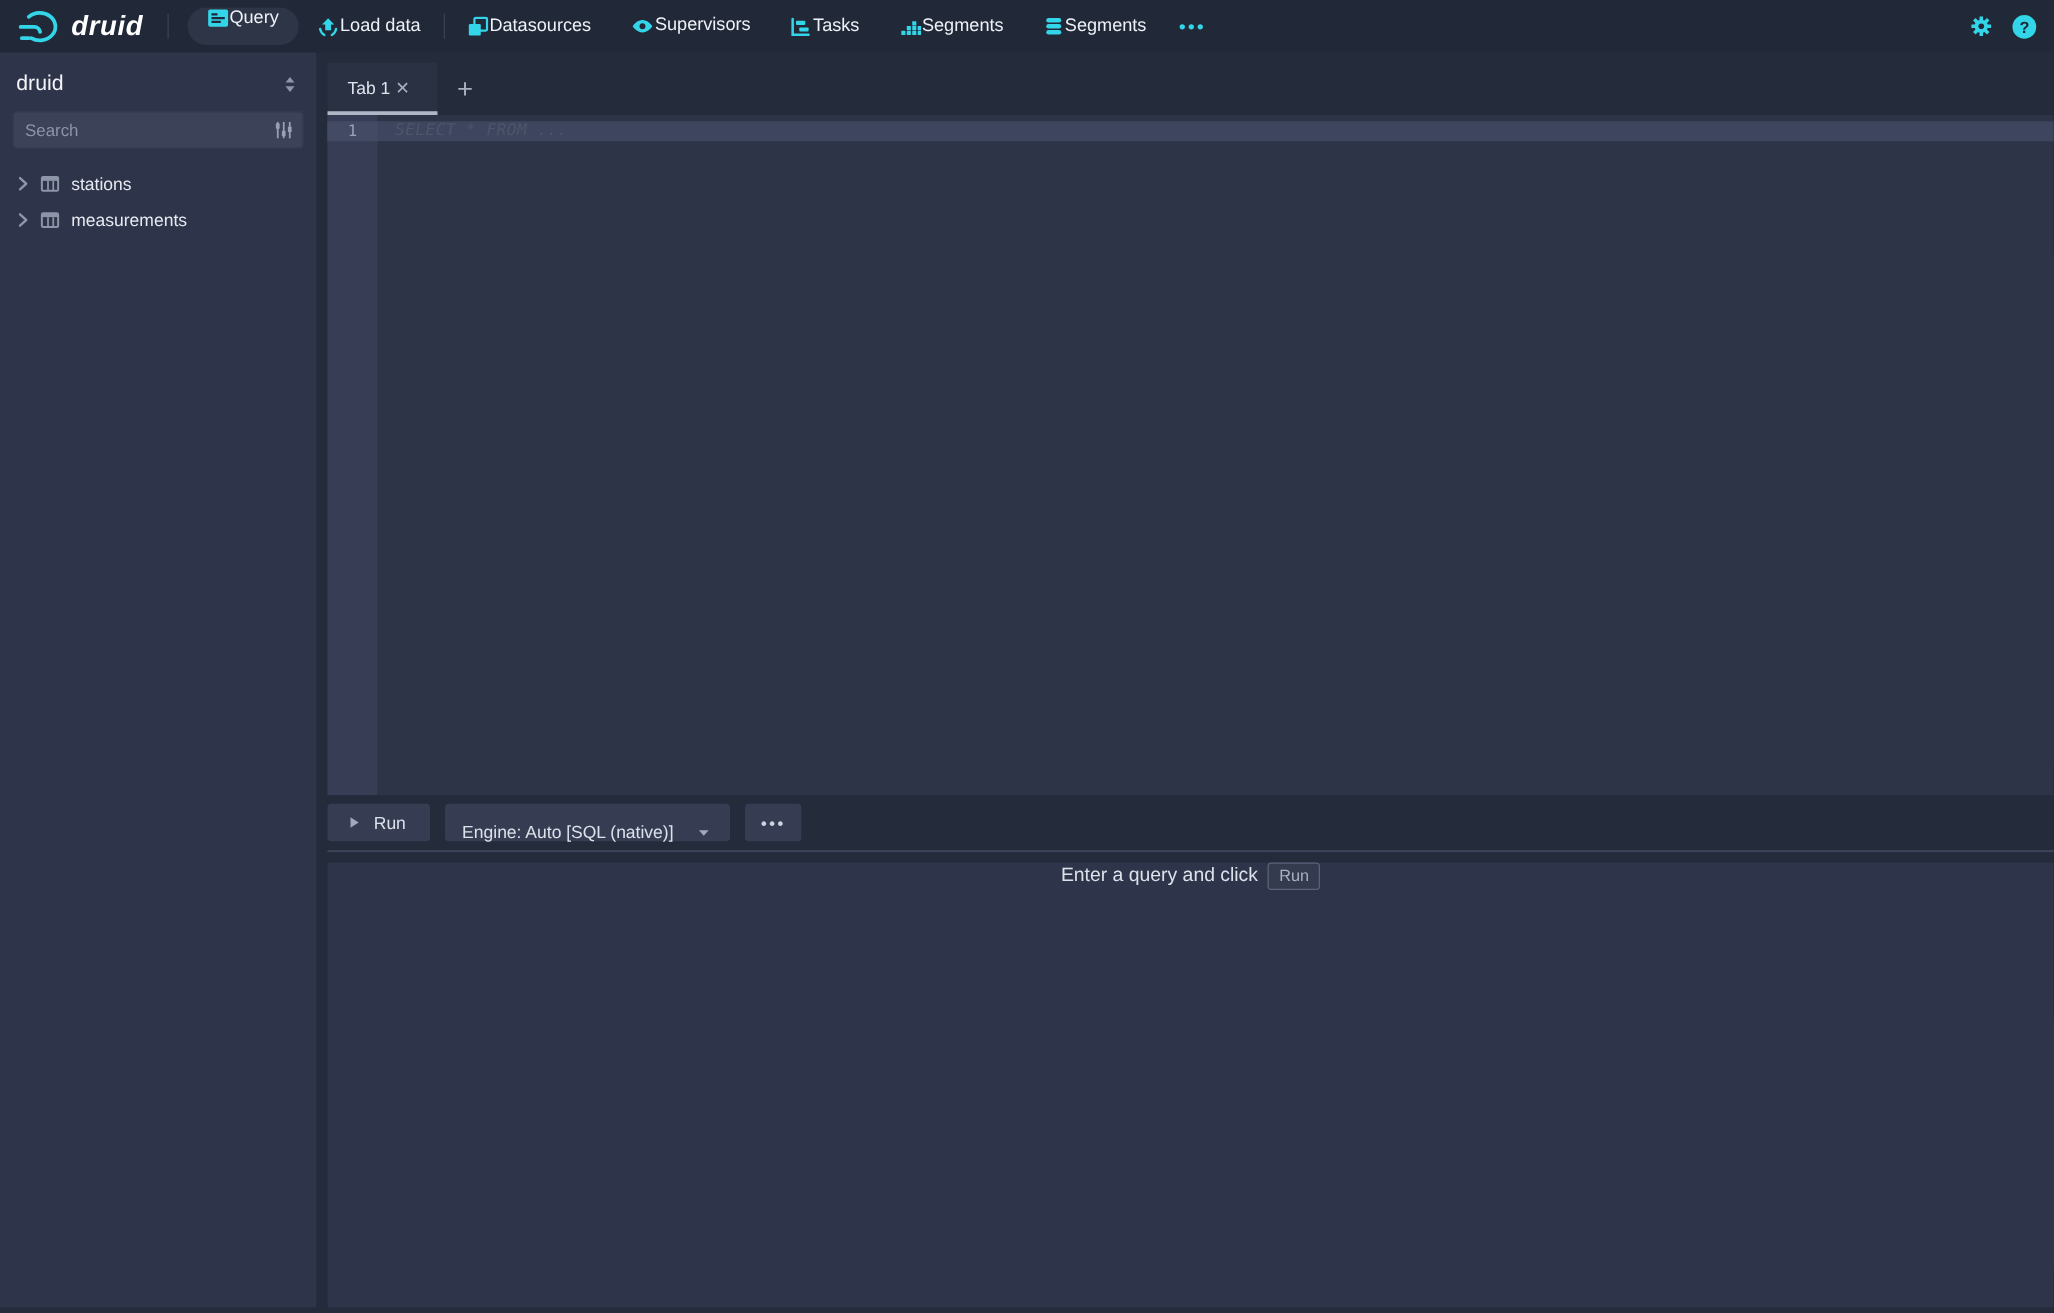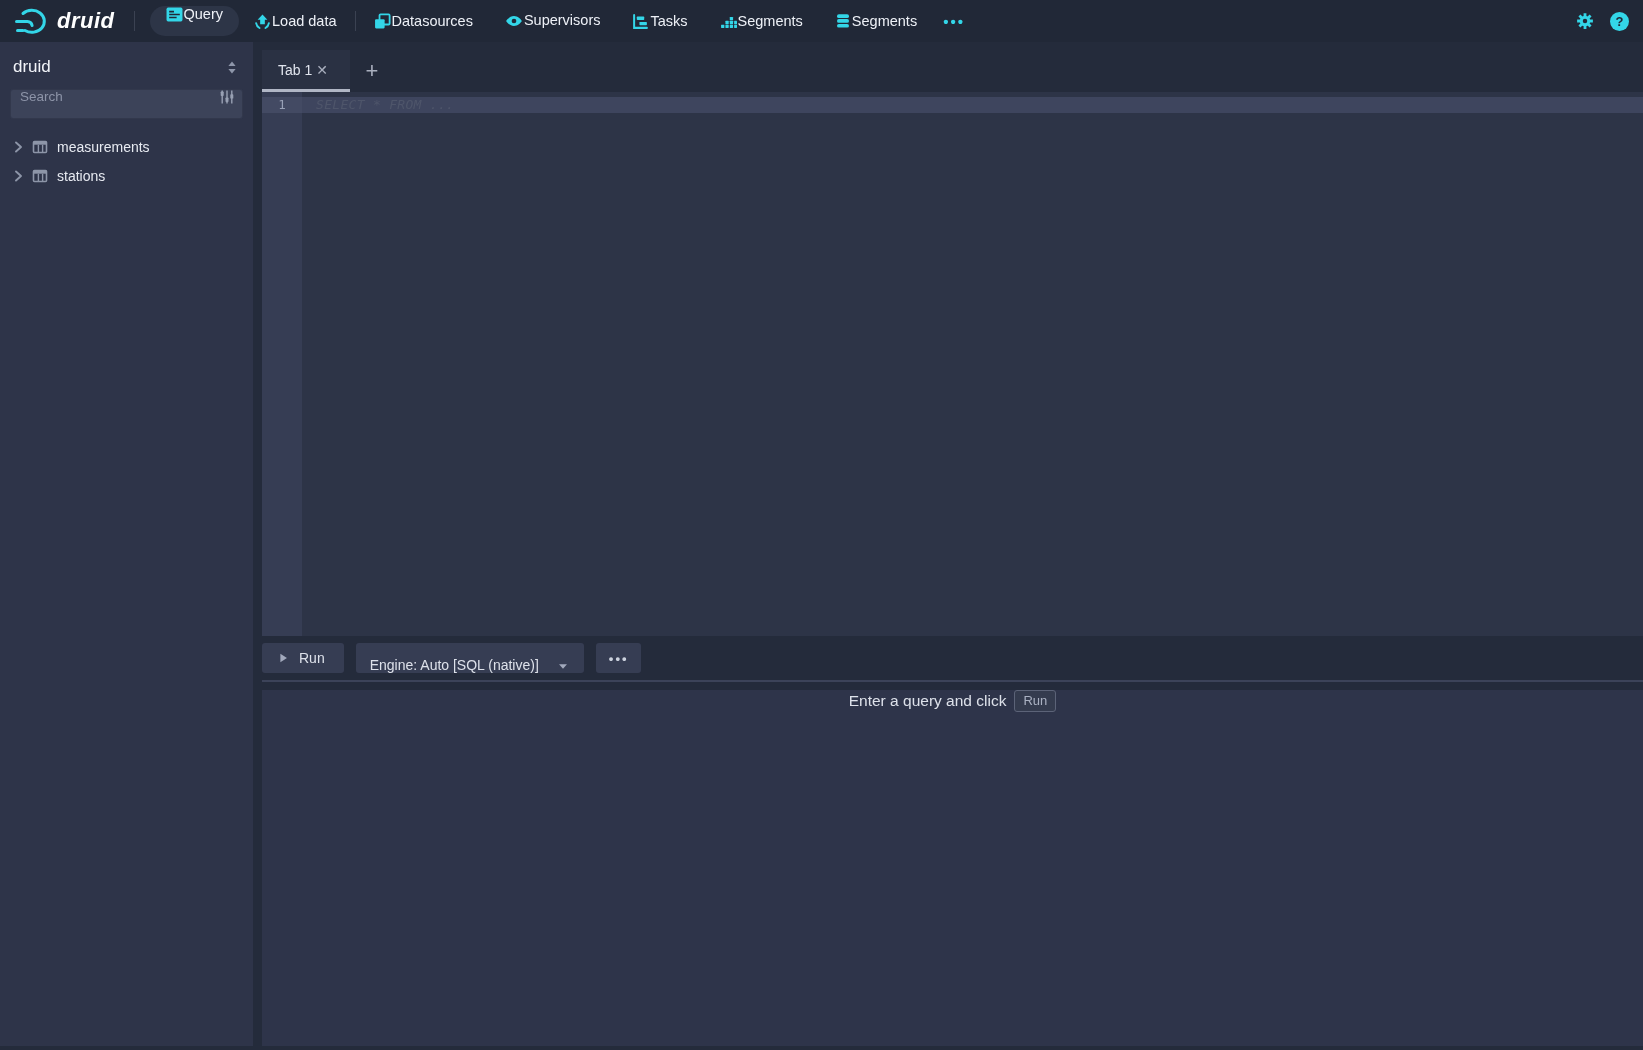--- a/index.html
+++ b/index.html
@@ -72,21 +72,21 @@
     background:var(--sidebar-bg);
   }
   .sidebar-header {
     display:flex; align-items:center; justify-content:space-between;
     padding:15px 12px 12px 13px;
   }
   .sidebar-title { font-size:17px; color:#f2f4f9; font-weight:400; }
   .caret-btn { color:#8e96aa; cursor:pointer; display:flex; padding:2px; }
   .search-box {
     margin:0 10px; height:30px; background:var(--search-bg);
-    border-radius:3px; display:flex; align-items:flex-start;
+    border-radius:3px; display:flex; align-items:center;
     box-shadow: inset 0 0 0 1px rgba(20,25,40,.25);
   }
   .search-box input {
     flex:1; background:transparent; border:none; outline:none;
     font-family:"Liberation Sans", sans-serif;
     font-size:13.5px; color:#e4e8f0; padding:0 10px;
   }
   .search-box input::placeholder { color:#8d94a8; }
   .search-filter { color:#98a0b3; cursor:pointer; display:flex; padding:0 8px 0 4px; }
   .tree { margin-top:13px; }
@@ -309,37 +309,37 @@
           <path d="M6 3.5 L11 8 L6 12.5"></path>
         </svg>
       </span>
       <span class="tree-table-ico">
         <svg width="16" height="16" viewBox="0 0 16 16">
           <rect x="1.5" y="2.5" width="13" height="11" rx="1" fill="none" stroke="currentColor" stroke-width="1.6"></rect>
           <rect x="1.5" y="2.5" width="13" height="3.2" fill="currentColor"></rect>
           <path d="M6.4 5.7 v7.8 M10.6 5.7 v7.8" stroke="currentColor" stroke-width="1.4"></path>
         </svg>
       </span>
-      <span>measurements</span>
+      <span>stations</span>
     </div>
 
     <div class="tree-row">
       <span class="tree-chevron">
         <svg width="16" height="16" viewBox="0 0 16 16" fill="none" stroke="currentColor" stroke-width="1.9" stroke-linecap="round" stroke-linejoin="round">
           <path d="M6 3.5 L11 8 L6 12.5"></path>
         </svg>
       </span>
       <span class="tree-table-ico">
         <svg width="16" height="16" viewBox="0 0 16 16">
           <rect x="1.5" y="2.5" width="13" height="11" rx="1" fill="none" stroke="currentColor" stroke-width="1.6"></rect>
           <rect x="1.5" y="2.5" width="13" height="3.2" fill="currentColor"></rect>
           <path d="M6.4 5.7 v7.8 M10.6 5.7 v7.8" stroke="currentColor" stroke-width="1.4"></path>
         </svg>
       </span>
-      <span>stations</span>
+      <span>measurements</span>
     </div>
   </div>
 </aside>
 
 <main class="main">
 
   <div class="tabbar">
     <div class="tab">
       <span>Tab 1</span>
       <span class="tab-close">✕</span>

